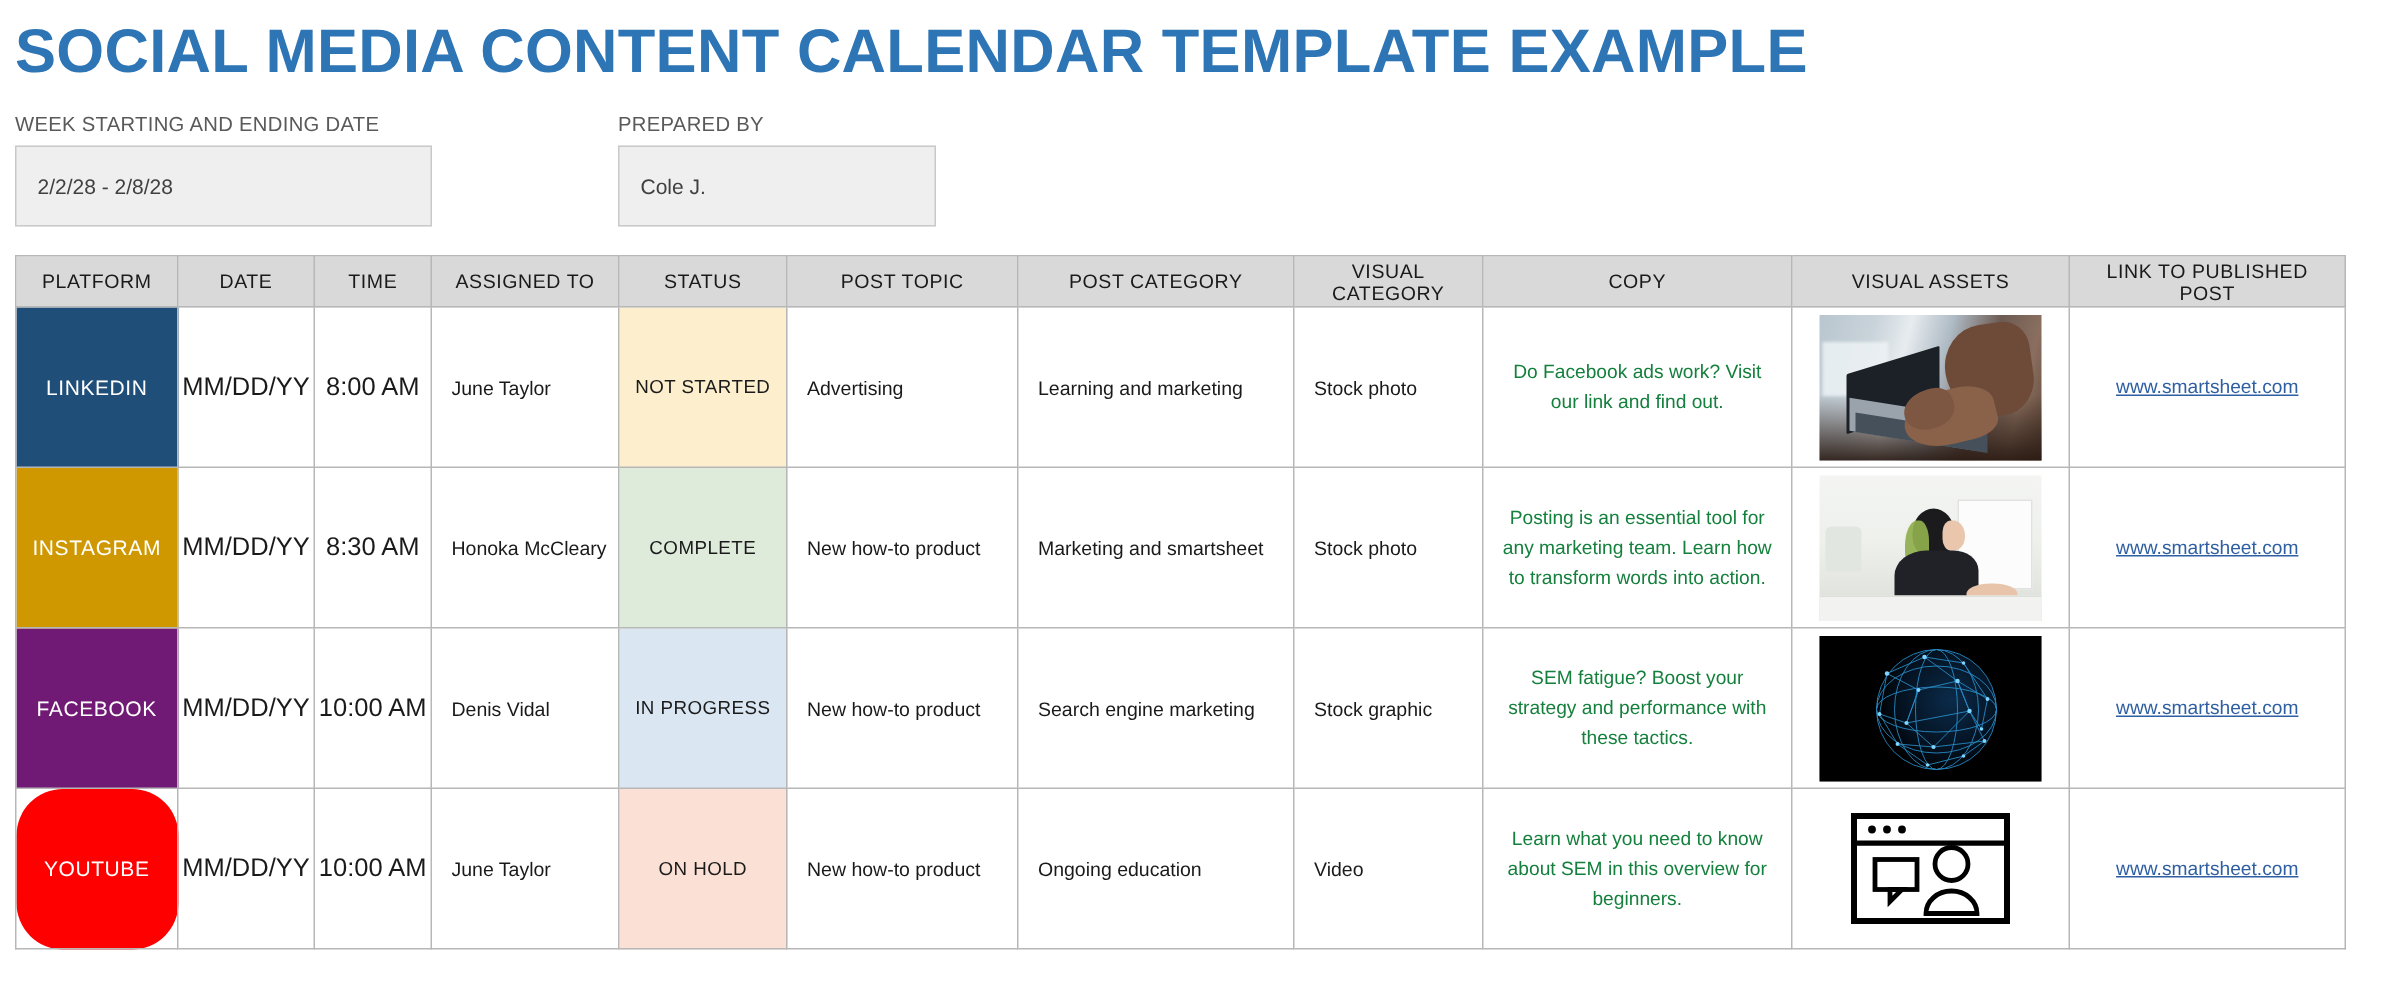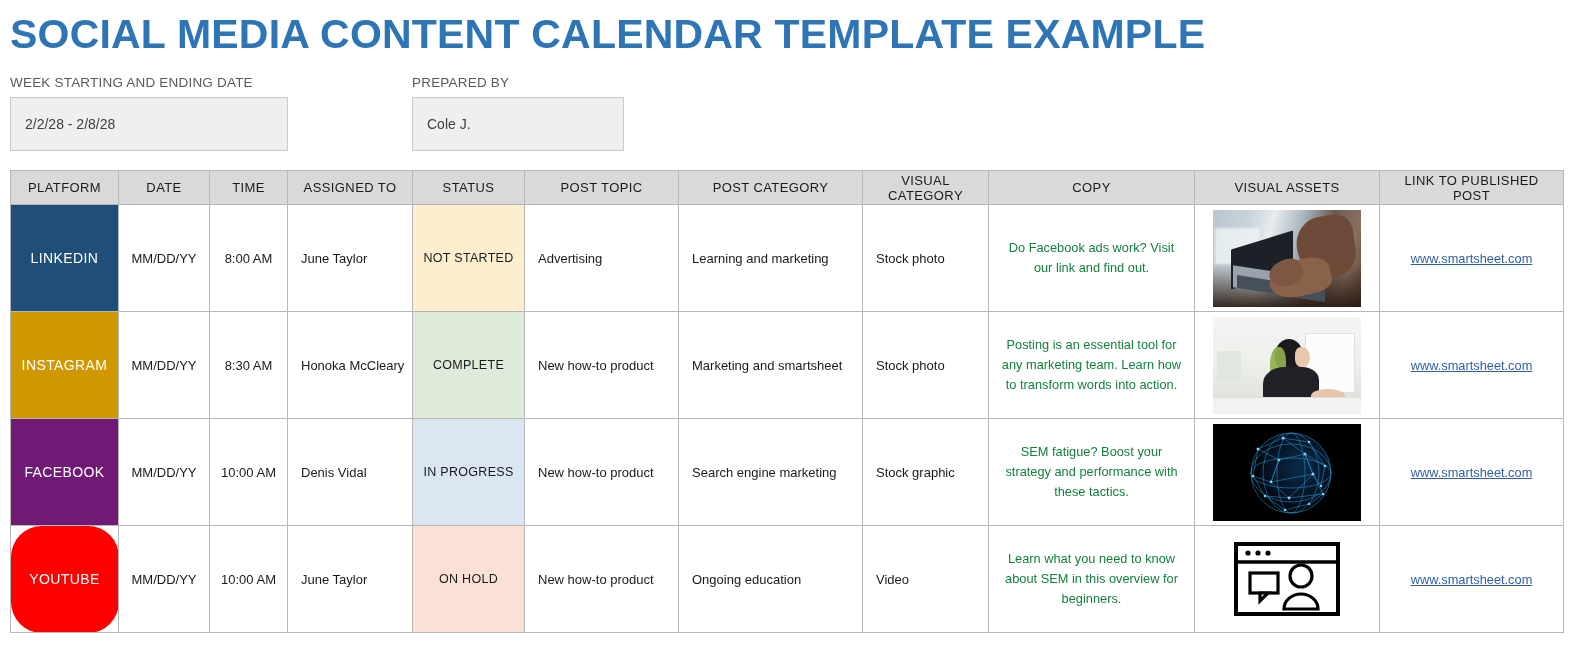--- a/index.html
+++ b/index.html
@@ -95,21 +95,21 @@
 
   td.platform-cell {
     text-align: center;
     color: #ffffff;
     font-size: 14px;
     letter-spacing: 0.4px;
     border-color: #b7b7b7;
   }
   td.cell-center {
     text-align: center;
-    font-size: 13px;
+    font-size: 17px;
     color: #1a1a1a;
   }
   td.cell-left {
     text-align: left;
     font-size: 13px;
     color: #1a1a1a;
     padding-left: 13px;
   }
   td.status-cell {
     text-align: center;

